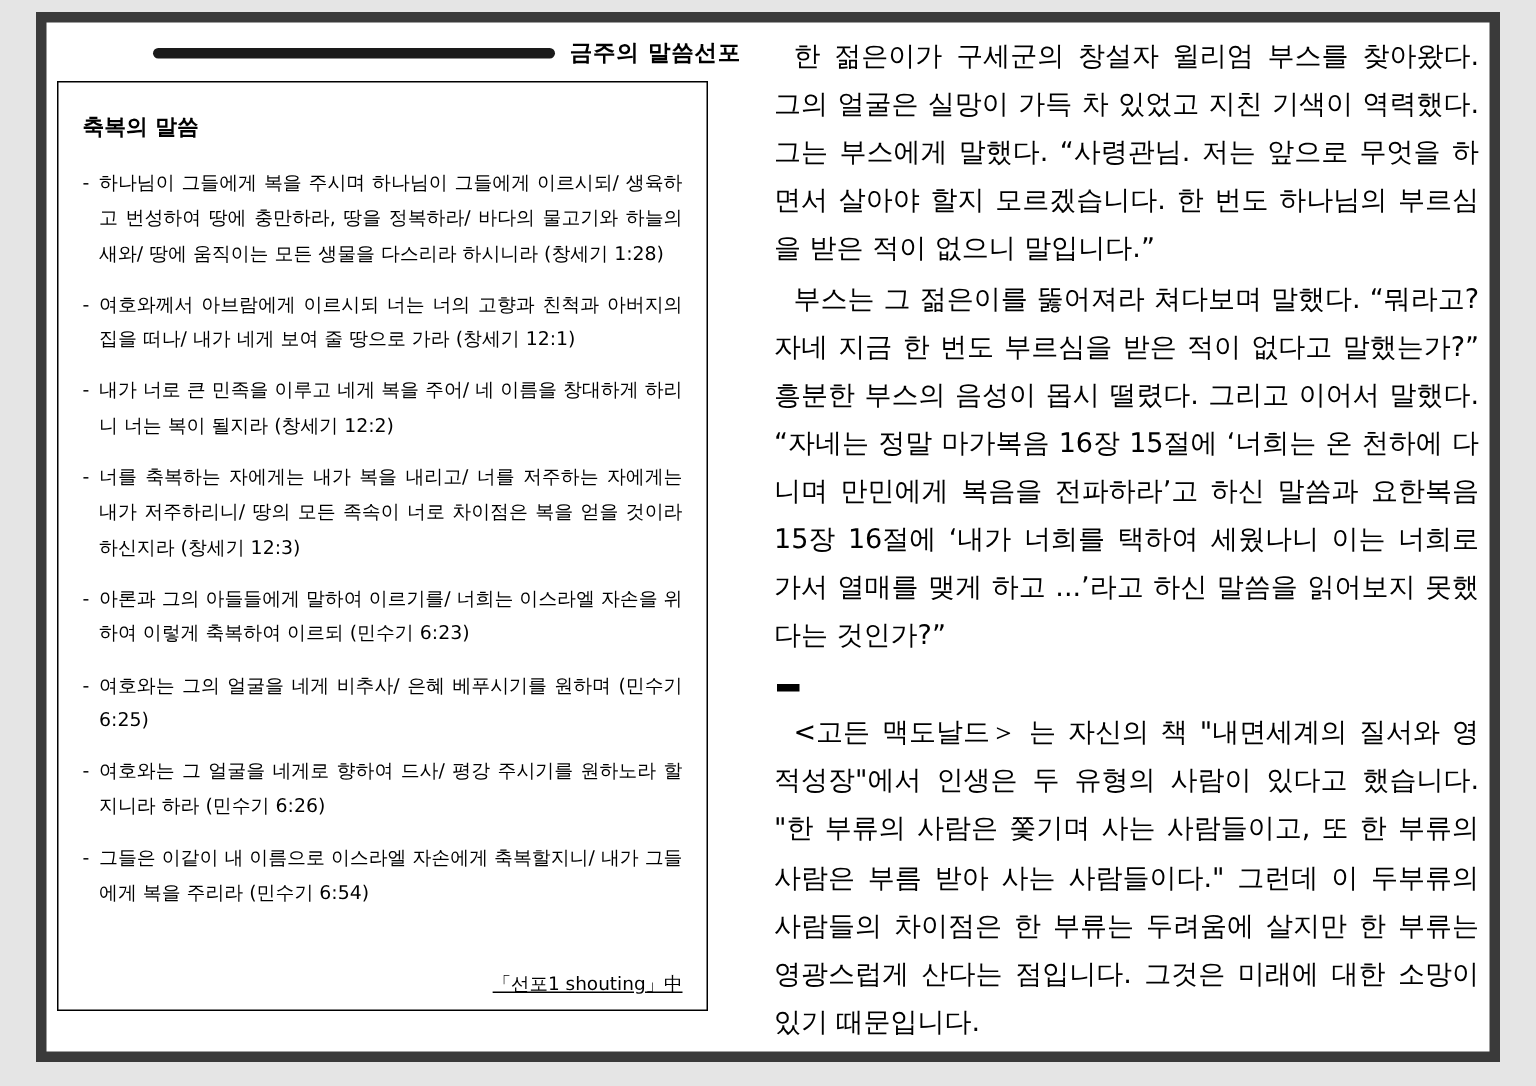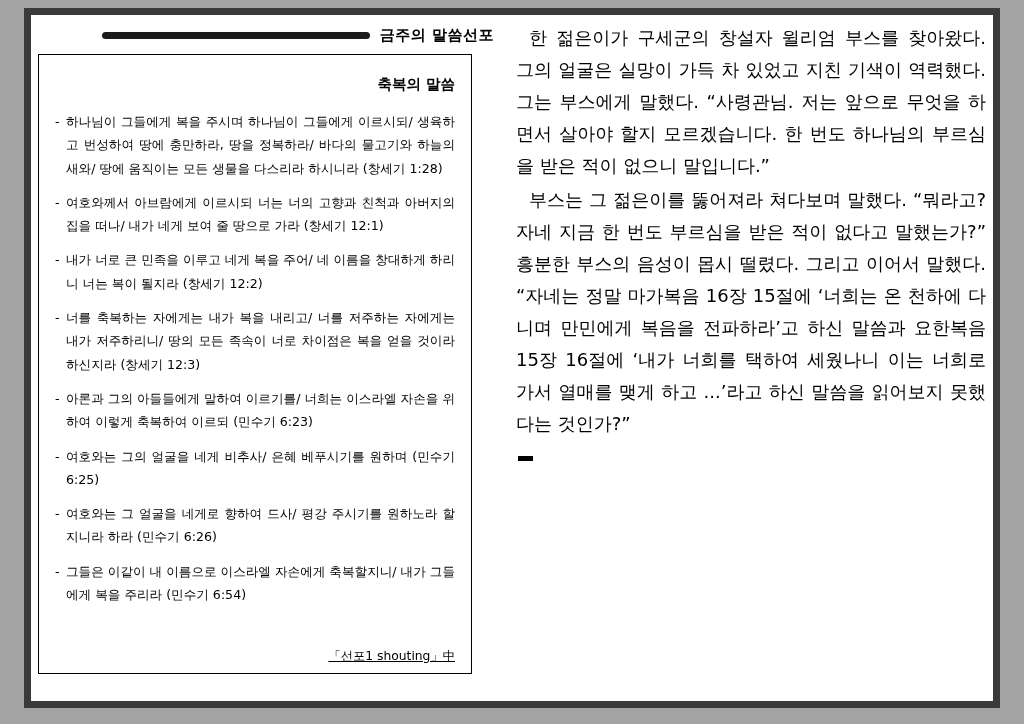--- a/index.html
+++ b/index.html
@@ -12,21 +12,21 @@
     height: 724px;
     font-family: "DejaVu Sans", "Liberation Sans", sans-serif;
     color: #000000;
     overflow: hidden;
   }
   .page {
     position: absolute;
     left: 0; top: 0;
     width: 1024px;
     height: 724px;
-    background: #a3a3a3;
+    background: #e5e5e5;
   }
   
   .outer-frame {
     position: absolute;
     left: 24px;
     top: 8px;
     width: 976px;
     height: 700px;
     border: 7px solid #3a3a3a;
     box-sizing: border-box;
@@ -89,21 +89,21 @@
   .verse-box {
     border: 1px solid #000000;
     box-sizing: border-box;
     width: 434px;
     height: 620px;
     padding: 14px 16px 10px 16px;
     position: relative;
     background: #ffffff;
   }
   .verse-title {
-    text-align: right;
+    text-align: left;
     font-size: 14.5px;
     font-weight: bold;
     margin-top: 6px;
     margin-bottom: 16px;
   }
   .verse-list {
     font-size: 12.6px;
     line-height: 1.85;
   }
   .verse-item {
@@ -209,17 +209,18 @@
     </div>
 
     <div class="col-right">
 
       <div class="body-text">
         <p>한 젊은이가 구세군의 창설자 윌리엄 부스를 찾아왔다. 그의 얼굴은 실망이 가득 차 있었고 지친 기색이 역력했다. 그는 부스에게 말했다. “사령관님. 저는 앞으로 무엇을 하면서 살아야 할지 모르겠습니다. 한 번도 하나님의 부르심을 받은 적이 없으니 말입니다.”</p>
         <p>부스는 그 젊은이를 뚫어져라 쳐다보며 말했다. “뭐라고? 자네 지금 한 번도 부르심을 받은 적이 없다고 말했는가?” 흥분한 부스의 음성이 몹시 떨렸다. 그리고 이어서 말했다. “자네는 정말 마가복음 16장 15절에 ‘너희는 온 천하에 다니며 만민에게 복음을 전파하라’고 하신 말씀과 요한복음 15장 16절에 ‘내가 너희를 택하여 세웠나니 이는 너희로 가서 열매를 맺게 하고 ...’라고 하신 말씀을 읽어보지 못했다는 것인가?”</p>
 
         <div class="divider-mark"></div>
 
+        <p>&lt;고든 맥도날드＞ 는 자신의 책 "내면세계의 질서와 영적성장"에서 인생은 두 유형의 사람이 있다고 했습니다. "한 부류의 사람은 쫓기며 사는 사람들이고, 또 한 부류의 사람은 부름 받아 사는 사람들이다." 그런데 이 두부류의 사람들의 차이점은 한 부류는 두려움에 살지만 한 부류는 영광스럽게 산다는 점입니다. 그것은 미래에 대한 소망이 있기 때문입니다.</p>
       </div>
     </div>
 
   </div>
 </div>
 
 </body></html>

